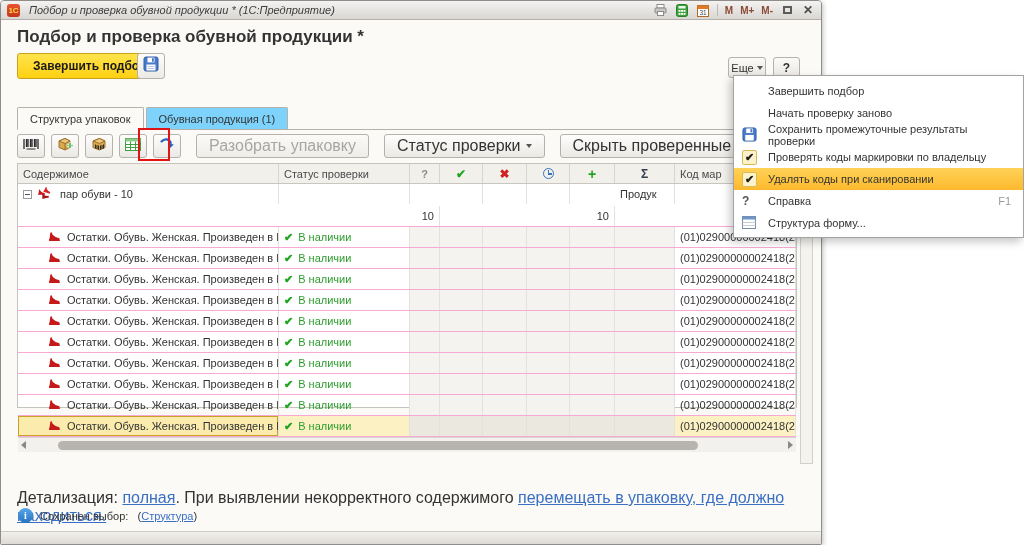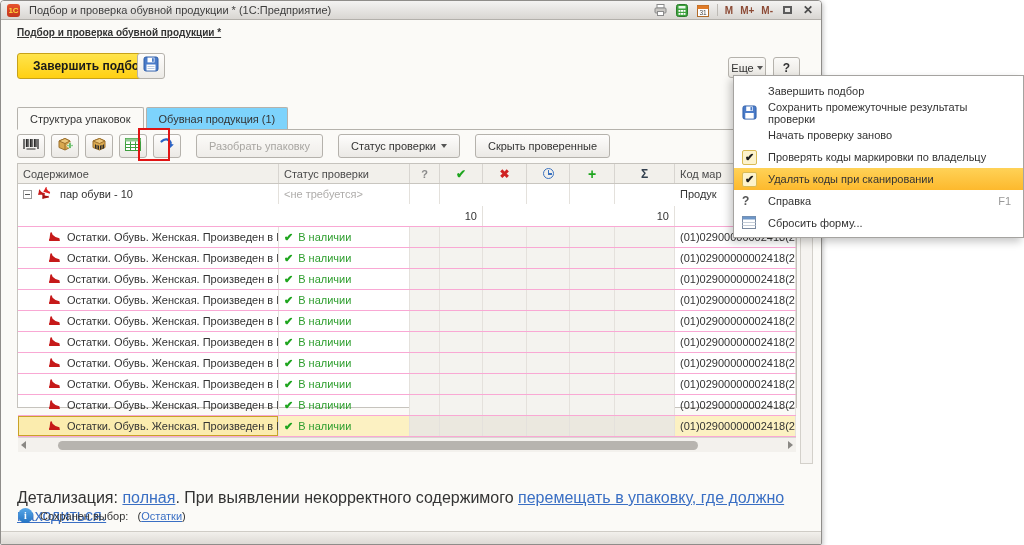--- a/index.html
+++ b/index.html
@@ -7,30 +7,30 @@
   *{box-sizing:border-box;}
 
   
   .window{position:absolute;left:0;top:0;width:822px;height:545px;background:#fbfaf7;
     border:1px solid #8f8d8a;border-radius:4px 4px 2px 2px;box-shadow:1px 2px 5px rgba(0,0,0,.25);}
   .titlebar{position:absolute;left:0;top:0;right:0;height:19px;border-radius:3px 3px 0 0;
     background:linear-gradient(#f4f3f2,#d9d6d2);border-bottom:1px solid #b3b0ab;
     display:flex;align-items:center;padding:0 6px;font-size:11px;color:#3d3d3d;}
   .logo1c{width:13px;height:13px;border-radius:3px;background:linear-gradient(#e8542e,#c3341c);
     color:#ffd83d;font-size:8px;font-weight:bold;display:flex;align-items:center;justify-content:center;margin-right:9px;}
-  .tb-title{flex:0 1 auto;white-space:nowrap;overflow:hidden;}
+  .tb-title{flex:0 1 auto;white-space:nowrap;overflow:hidden;font-style:italic;}
   .tb-right{margin-left:auto;display:flex;align-items:center;gap:7px;}
   .tb-ic{width:14px;height:13px;display:flex;align-items:center;justify-content:center;}
   .tb-sep{width:1px;height:12px;background:#bdbab5;}
   .mem{color:#8c4a35;font-weight:bold;font-size:10px;}
   .btn-max{width:9px;height:8px;border:2px solid #5c5c5c;display:inline-block;}
   .btn-close{color:#4c4c4c;font-weight:bold;font-size:12px;line-height:10px;}
 
   
-  .page-title{position:absolute;left:16px;top:26px;font-size:10px;font-weight:bold;color:#333;text-decoration:underline;}
+  .page-title{position:absolute;left:16px;top:26px;font-size:17px;font-weight:bold;color:#333;}
   .btn-finish{position:absolute;left:16px;top:52px;height:26px;padding:0 15px;
     background:linear-gradient(#ffe44d,#ffd012);border:1px solid #c7a21a;border-radius:3px;
     font-size:12px;font-weight:bold;color:#1a1a1a;display:flex;align-items:center;}
   .btn-ico{position:absolute;left:136px;top:52px;width:28px;height:26px;background:linear-gradient(#fefdfc,#eceae6);
     border:1px solid #b5b2ac;border-radius:3px;display:flex;align-items:center;justify-content:center;}
   .btn-more{position:absolute;left:727px;top:56px;width:38px;height:21px;background:linear-gradient(#fbfaf8,#e9e7e2);
     border:1px solid #b5b2ac;border-radius:3px;font-size:11px;color:#333;
     display:flex;align-items:center;justify-content:center;gap:3px;}
   .caret{width:0;height:0;border-left:3px solid transparent;border-right:3px solid transparent;border-top:4px solid #555;}
   .btn-help{position:absolute;left:772px;top:56px;width:27px;height:21px;background:linear-gradient(#fbfaf8,#e9e7e2);
@@ -44,21 +44,21 @@
     border-bottom:1px solid #b5b2ac;}
   .tab{height:22px;padding:0 12px;font-size:11px;color:#333;display:flex;align-items:center;
     border:1px solid #b5b2ac;border-bottom:none;border-radius:2px 2px 0 0;background:#7dd3fc;margin-right:2px;}
   .tab.active{background:#fbfaf7;height:23px;margin-bottom:-1px;border-bottom:1px solid #fbfaf7;font-weight:normal;}
 
   
   .toolbar{position:absolute;left:16px;top:132px;height:26px;display:flex;align-items:center;gap:6px;}
   .tbtn{width:28px;height:24px;background:linear-gradient(#fefdfc,#ebe9e5);border:1px solid #b5b2ac;border-radius:3px;
     display:flex;align-items:center;justify-content:center;}
   .tbtn-txt{height:24px;padding:0 12px;background:linear-gradient(#fefdfc,#ebe9e5);border:1px solid #b5b2ac;border-radius:3px;
-    font-size:11px;color:#333;display:flex;align-items:center;gap:5px;}
+    font-size:16px;color:#333;display:flex;align-items:center;gap:5px;}
   .tbtn-txt.disabled{color:#a8a6a2;background:linear-gradient(#fbfaf8,#efede9);}
   .gap{width:3px;}
   .red-annot{position:absolute;left:121px;top:-5px;width:32px;height:33px;border:2px solid #e01414;pointer-events:none;z-index:5;}
 
   
   .grid{position:absolute;left:16px;top:162px;width:780px;height:245px;border:1px solid #c6c3bd;background:#fff;
     display:flex;flex-direction:column;font-size:11px;color:#333;}
   .t-head,.t-row{display:grid;grid-template-columns:261px 131px 30px 43px 44px 43px 45px 60px 1fr;flex:0 0 20px;}
   .t-head{background:#f2f0eb;border-bottom:1px solid #c9c6c0;color:#4a4a4a;}
   .hc{display:flex;align-items:center;padding:0 5px;border-right:1px solid #d8d5d0;overflow:hidden;white-space:nowrap;}
@@ -278,21 +278,20 @@
                 <rect x="2.2" y="8.8" width="1.6" height="2.2" fill="#d22"></rect>
               </g>
             <g transform="translate(3.5,4.5) scale(0.62) rotate(-12 7 6)">
                 <path d="M2.2 11 L3.2 3.5 Q3.6 1.8 4.8 2.6 L5.6 4.8 Q8 7.6 12.4 8.2 L12.9 11 Z" fill="#a81414"></path>
                 <rect x="2.2" y="8.8" width="1.6" height="2.2" fill="#a81414"></rect>
               </g>
           </svg>
         </span>
         <span>пар обуви - 10</span>
       </div>
-      <div class="c gray">&lt;не требуется&gt;</div>
       <div class="c"></div>
       <div class="c c-num">10</div>
       <div class="c"></div>
       <div class="c"></div>
       <div class="c"></div>
       <div class="c c-num">10</div>
       <div class="c">Продук</div>
     </div>
 
     <div>
@@ -552,49 +551,49 @@
   <div class="foot1">
     <span>Детализация:</span>
     <a class="lnk">полная</a><span>. При выявлении некорректного содержимого</span>
     <a class="lnk">перемещать в упаковку, где должно находиться.</a>
   </div>
 
   <div class="foot2">
     <span class="info-ic">i</span>
     <span>Сохранен выбор:</span>&nbsp;
     &nbsp;
-    <span>(</span><a class="lnk">Остатки</a><span>)</span>
+    <span>(</span><a class="lnk">Структура</a><span>)</span>
   </div>
 
   <div class="bottom-strip"></div>
 </div>
 
 <div class="menu">
   <div class="mi">
     <span class="mico"></span>
     <span>Завершить подбор</span>
+  </div>
+  <div class="mi">
+    <span class="mico"></span>
+    <span>Начать проверку заново</span>
   </div>
   <div class="mi">
     <span class="mico">
         <span>
       <svg width="15" height="15" viewBox="0 0 16 16">
             <rect x="1" y="1" width="14" height="14" rx="2" fill="#4a7bc8" stroke="#2f5ea8"></rect>
             <rect x="4.5" y="1.6" width="7" height="4.8" fill="#fff"></rect>
             <rect x="9" y="2.2" width="1.8" height="3.6" fill="#4a7bc8"></rect>
             <rect x="3.5" y="8.5" width="9" height="6" fill="#fff"></rect>
           </svg>
     </span>
       </span>
     <span>Сохранить промежуточные результаты проверки</span>
   </div>
   <div class="mi">
-    <span class="mico"></span>
-    <span>Начать проверку заново</span>
-  </div>
-  <div class="mi">
     <span class="mico">
         <span class="chk">✔</span>
       </span>
     <span>Проверять коды маркировки по владельцу</span>
   </div>
   <div class="mi hl">
     <span class="mico">
         <span class="chk">✔</span>
       </span>
     <span>Удалять коды при сканировании</span>
@@ -609,15 +608,15 @@
   <div class="mi">
     <span class="mico">
         <span>
       <svg width="14" height="13" viewBox="0 0 14 13">
             <rect x="0.5" y="0.5" width="13" height="12" fill="#fff" stroke="#7a8aa0"></rect>
             <rect x="0.5" y="0.5" width="13" height="3" fill="#6d96c8"></rect>
             <path d="M0.5 6.5 h13 M0.5 9.5 h13" stroke="#c4cdd8" fill="none"></path>
           </svg>
     </span>
       </span>
-    <span>Сбросить форму...</span>
+    <span>Структура форму...</span>
   </div>
 </div>
 
 </body></html>

